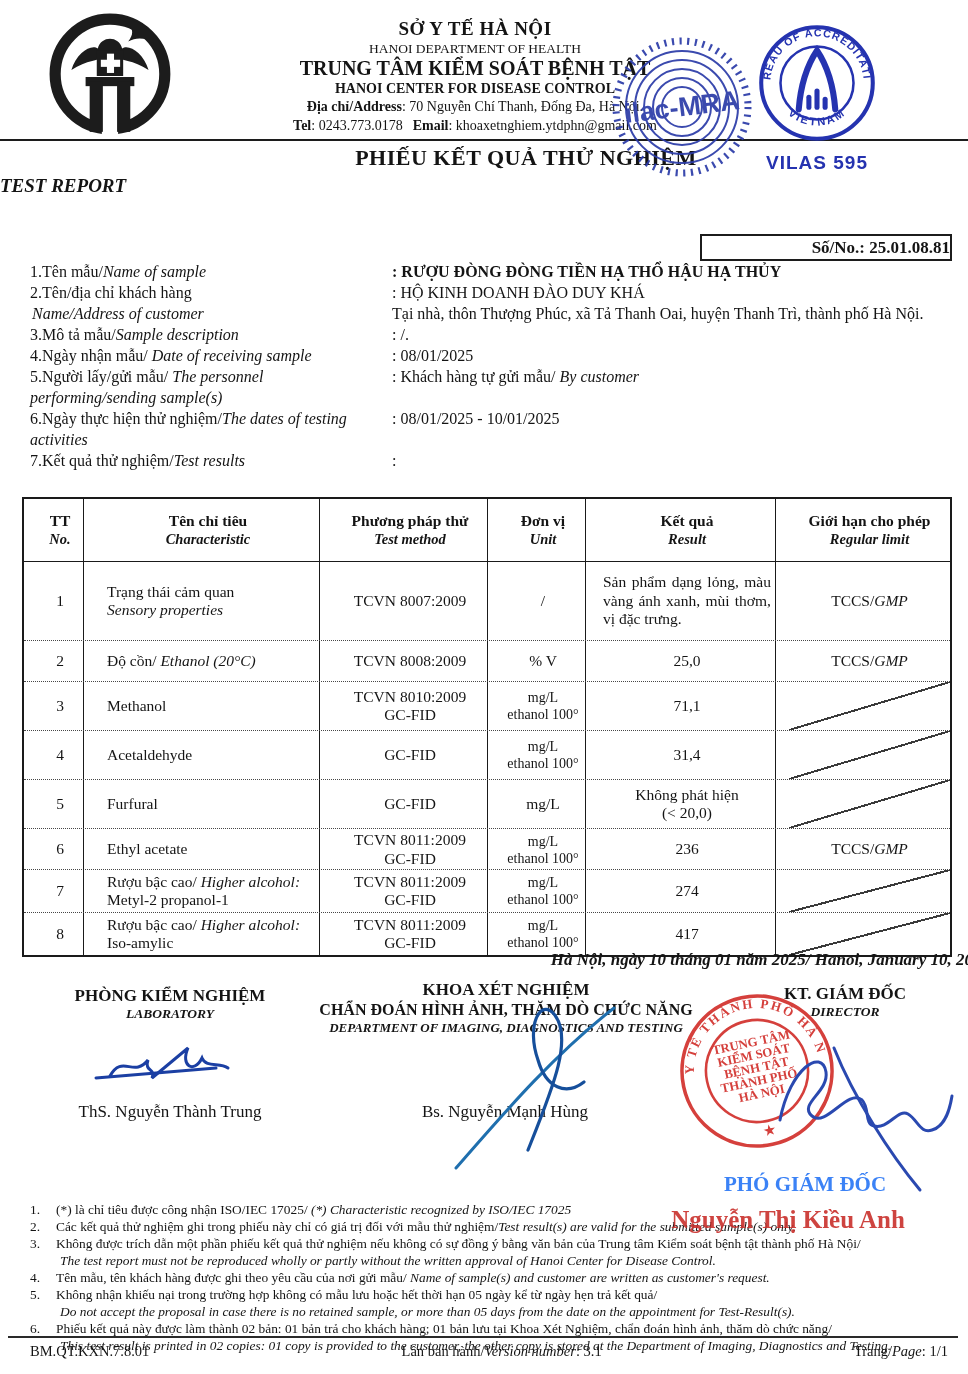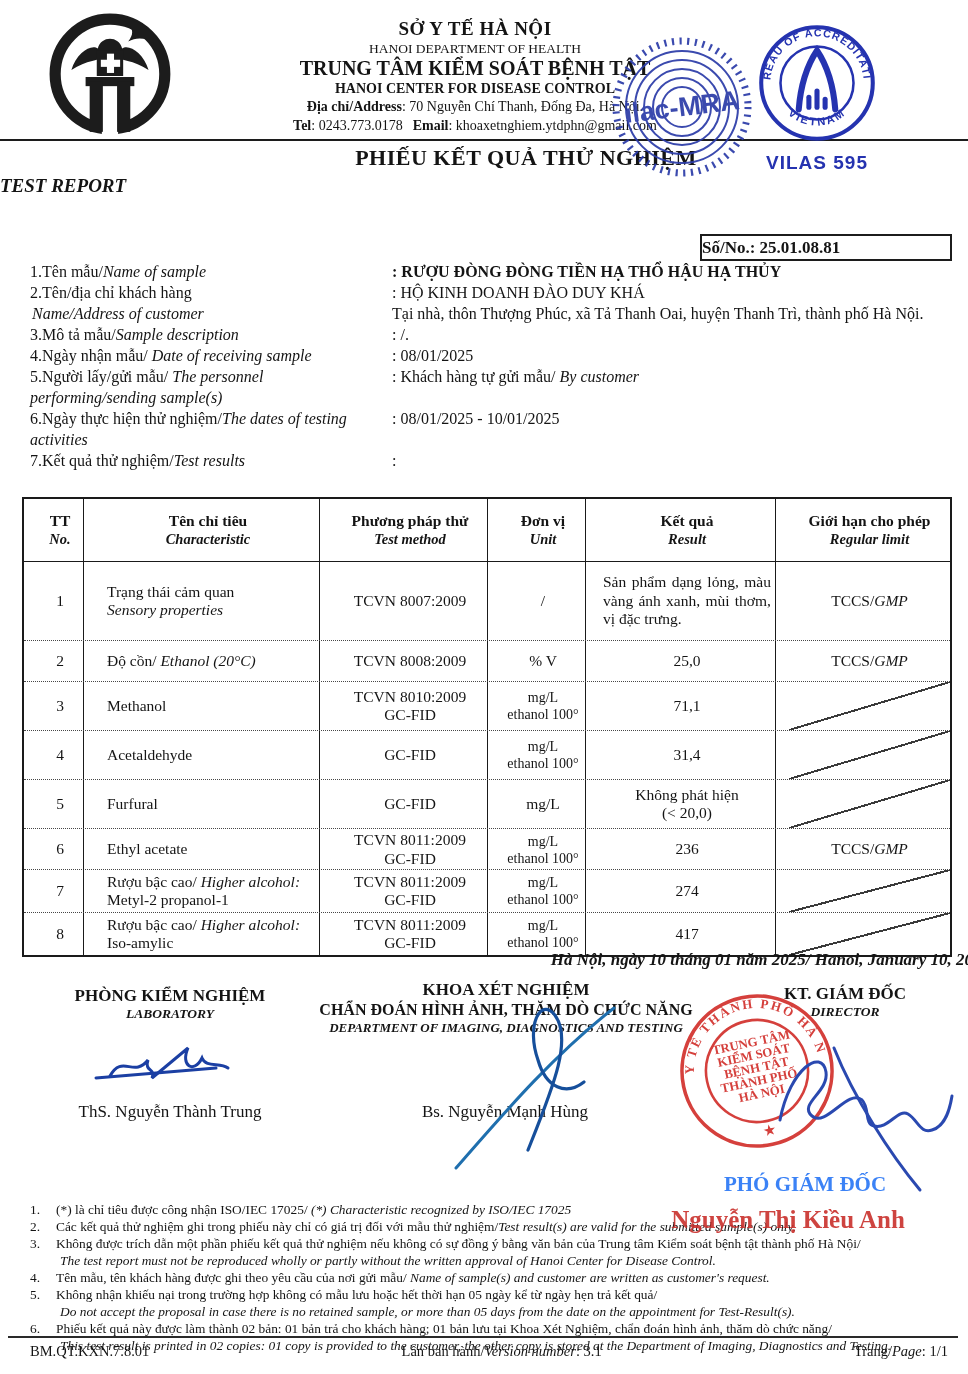--- a/index.html
+++ b/index.html
@@ -19,21 +19,21 @@
   .ilac{position:absolute;left:596px;top:26px;width:172px;height:162px;z-index:3;opacity:.92;}
   .vilas{position:absolute;left:746px;top:20px;width:142px;height:130px;z-index:2;}
   .vilas-text{position:absolute;left:744px;top:152px;width:146px;text-align:center;color:#2533b0;
       font-family:"Liberation Sans",sans-serif;font-weight:bold;font-size:19px;letter-spacing:1px;z-index:2;}
   .hrule{position:absolute;left:0;top:139px;width:968px;border-top:2.2px solid #1c1c1c;}
   .title-vi{position:absolute;left:0;top:145px;width:968px;box-sizing:border-box;padding-left:84px;
       text-align:center;font-size:22px;font-weight:bold;letter-spacing:.5px;z-index:2;}
   .title-en{position:absolute;left:0;top:175px;width:968px;box-sizing:border-box;
       text-align:left;font-size:19px;font-weight:bold;font-style:italic;z-index:2;}
   .no-box{position:absolute;left:700px;top:234px;width:252px;height:27px;border:2px solid #1c1c1c;
-      box-sizing:border-box;text-align:left;font-weight:bold;font-size:17px;line-height:23px;}
+      box-sizing:border-box;text-align:right;font-weight:bold;font-size:17px;line-height:23px;}
   
   .info{position:absolute;left:30px;top:261px;width:920px;font-size:16px;line-height:21px;}
   .irow{display:grid;grid-template-columns:362px 1fr;}
   .ival .vline{display:block}
   
   .ttable{position:absolute;left:22px;top:497px;width:926px;border:2px solid #1a1a1a;box-sizing:content-box;}
   .trow{display:grid;grid-template-columns:60px 236px 168px 98px 190px 174px;border-bottom:1.5px dotted #474747;}
   .trow:last-child{border-bottom:none}
   .trow.thead{border-bottom:1.6px solid #1a1a1a;height:62px;}
   .cell{border-right:1.5px solid #1a1a1a;box-sizing:border-box;display:flex;flex-direction:column;

